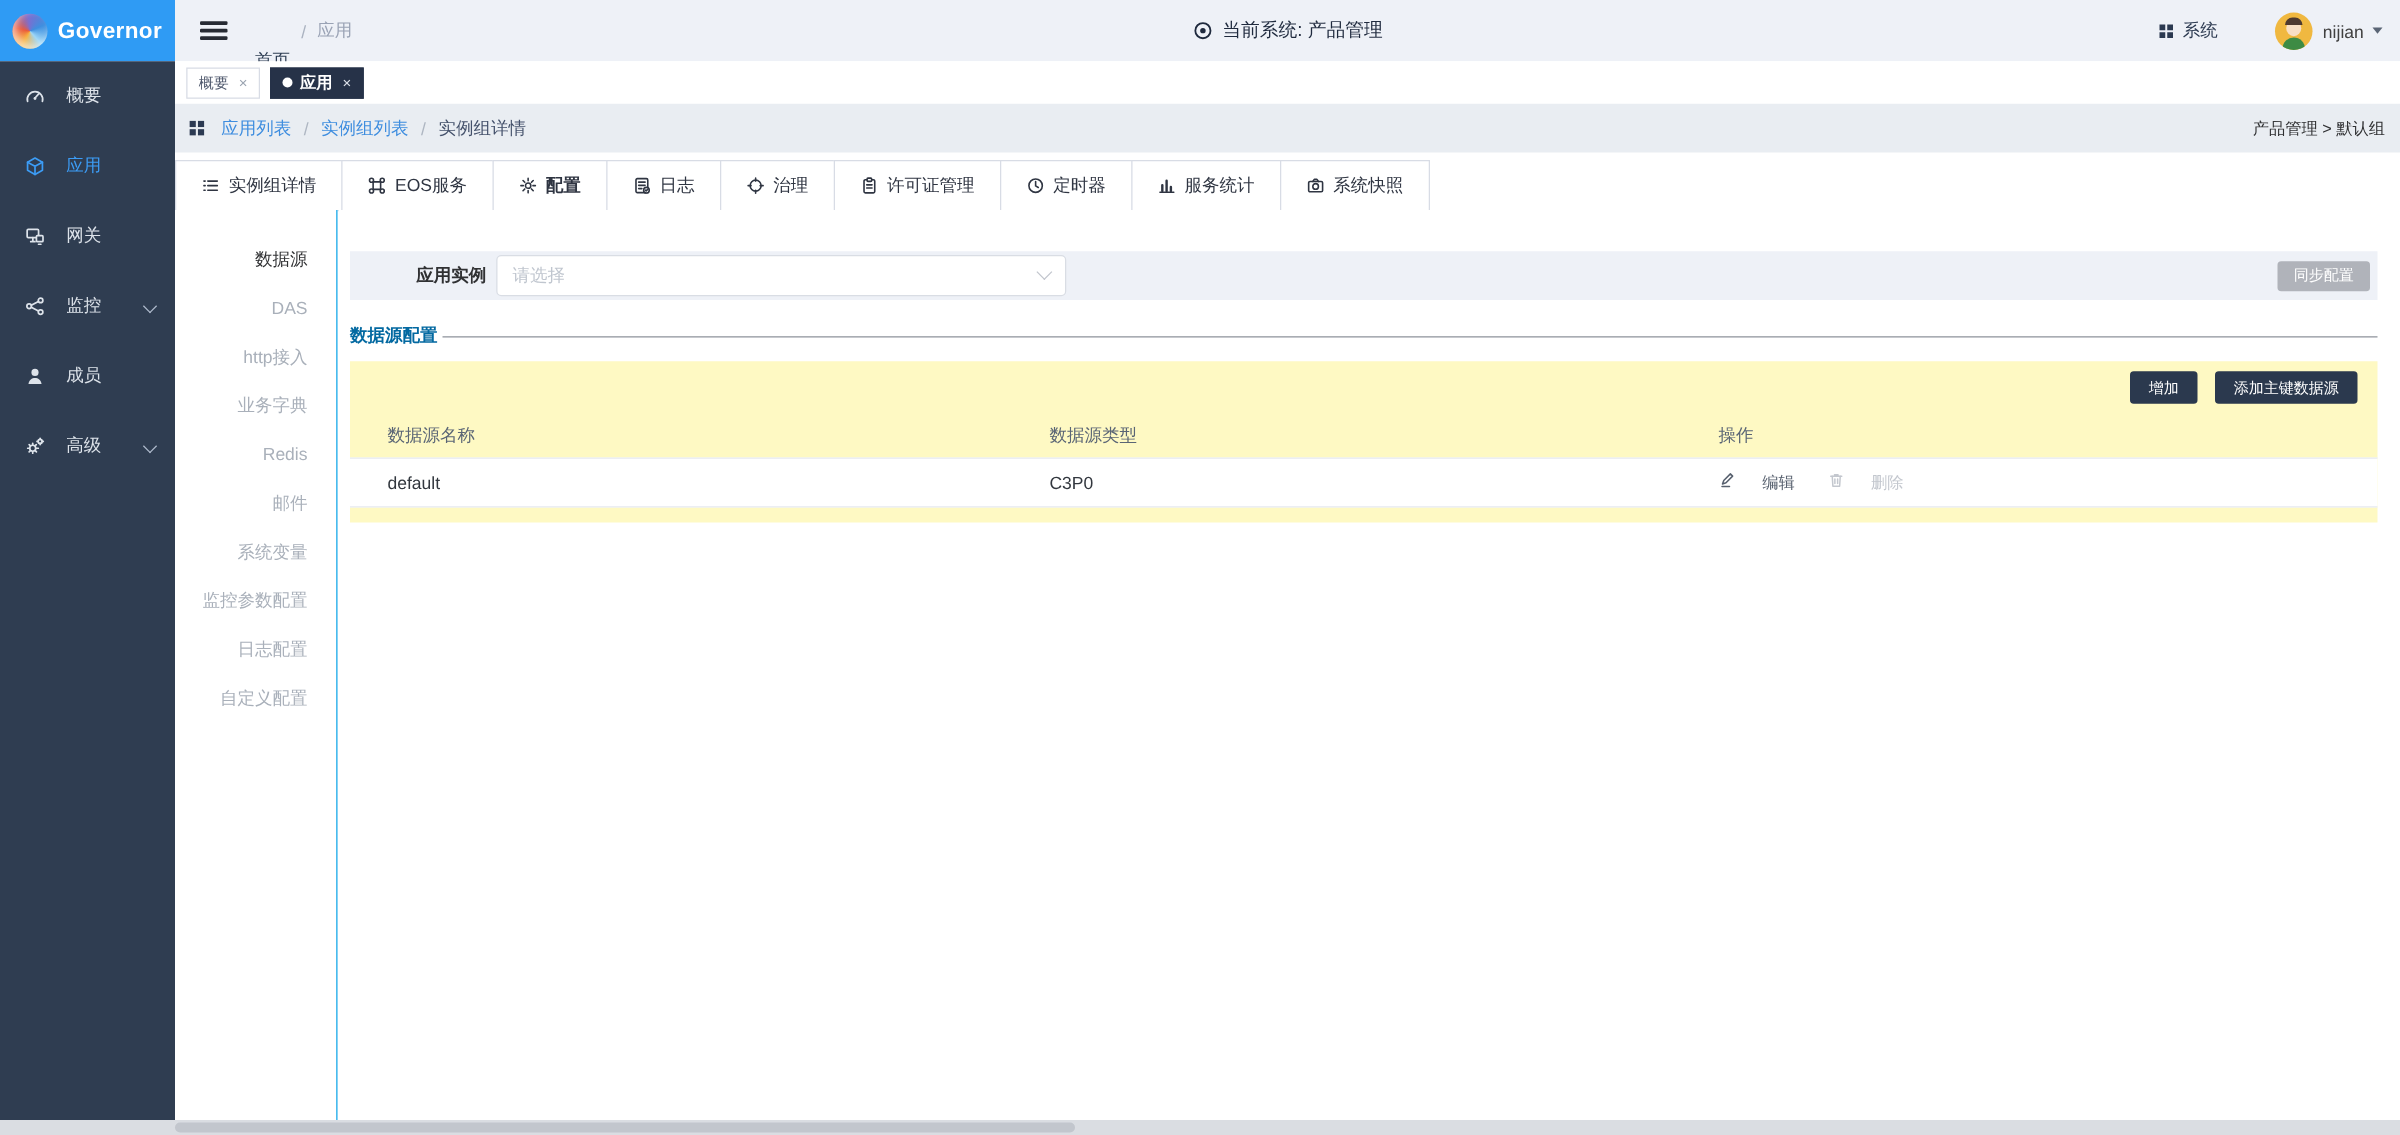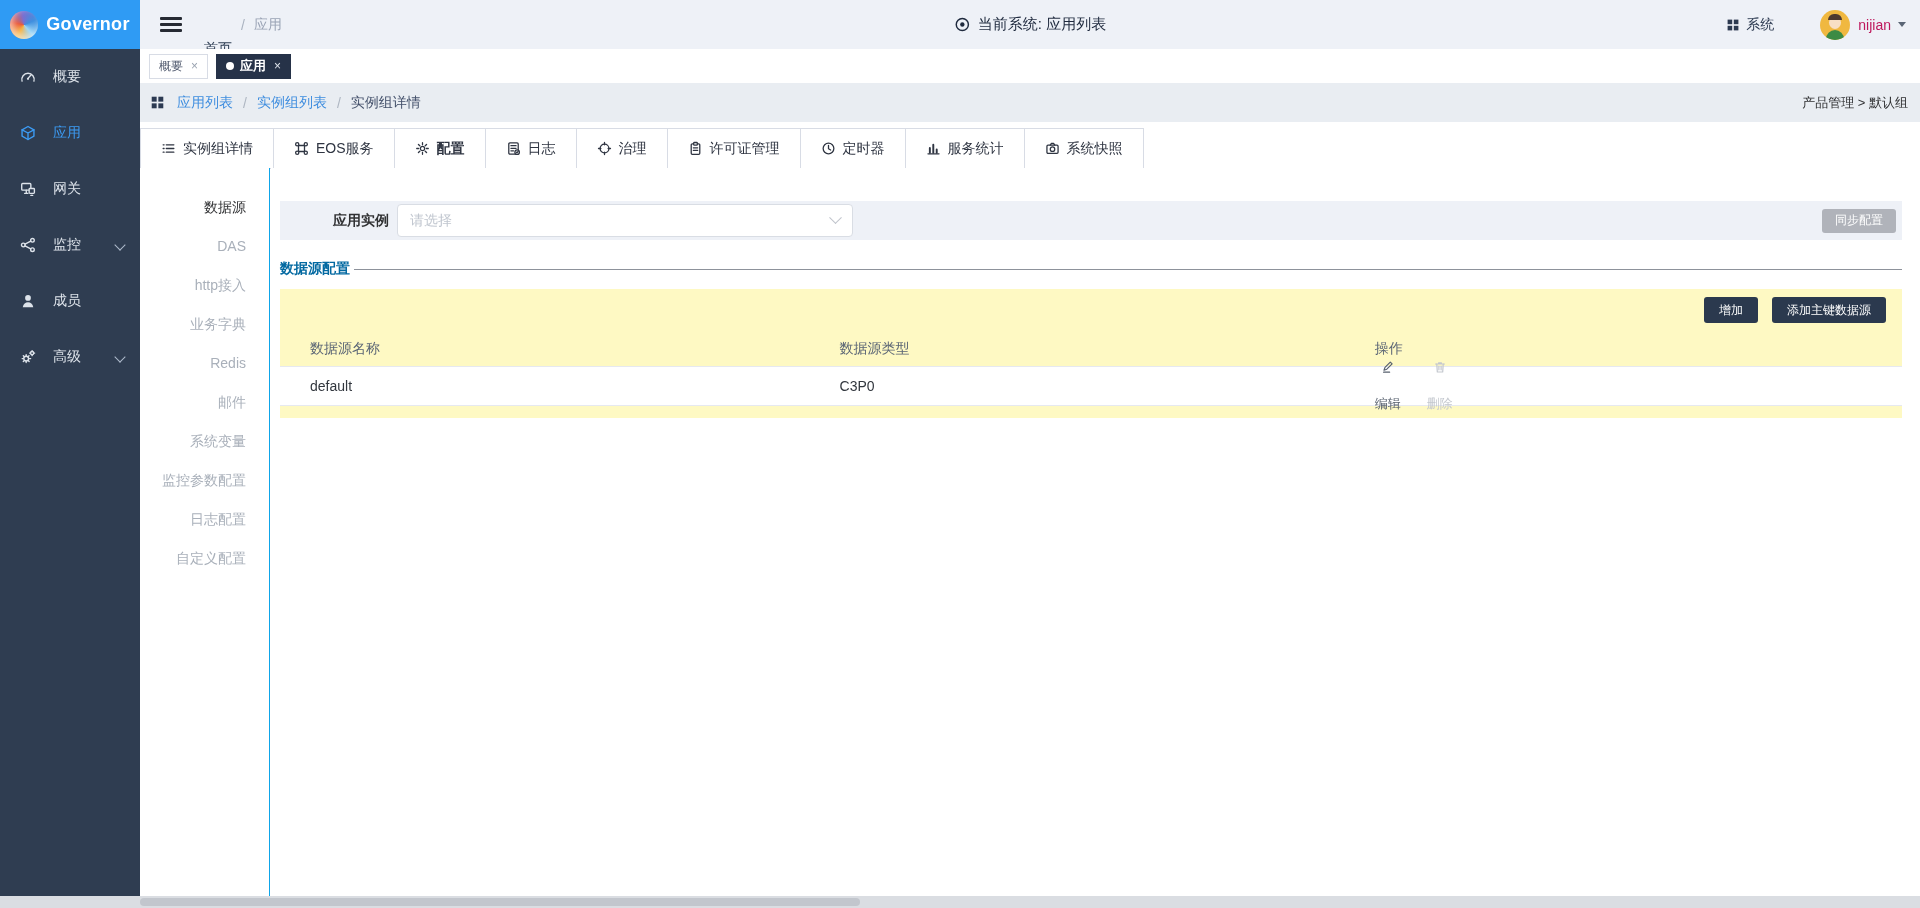--- a/index.html
+++ b/index.html
@@ -25,21 +25,21 @@
   .tb-center{position:absolute;left:50%;transform:translateX(-50%);display:flex;align-items:center;gap:7px;
         color:#1f2a3e;font-size:15px;}
   .tb-center .eye{width:17px;height:17px;color:#1f2a3e;}
   .tb-right{margin-left:auto;display:flex;align-items:center;}
   .sys{display:flex;align-items:center;gap:6px;color:#2b3950;font-size:14px;cursor:pointer;text-align:right;}
   .sys .gicon{width:14px;height:14px;color:#2b3950;}
   .avatar{width:30px;height:30px;border-radius:50%;background:#f0b840;position:relative;overflow:hidden;margin-left:46px;cursor:pointer;}
   .avatar .hd{position:absolute;left:9px;top:6px;width:12px;height:13px;border-radius:50%;background:#f8dfc4;}
   .avatar .hr{position:absolute;left:8px;top:4px;width:14px;height:6px;border-radius:7px 7px 0 0;background:#4e3a2f;}
   .avatar .bd{position:absolute;left:6px;top:20px;width:18px;height:12px;border-radius:9px 9px 0 0;background:#3d8b44;}
-  .uname{margin-left:8px;color:#be185d;cursor:pointer;}
+  .uname{margin-left:8px;color:#404040;cursor:pointer;}
   .caret{width:0;height:0;border-left:4px solid transparent;border-right:4px solid transparent;
         border-top:5px solid #5a6575;margin-left:7px;cursor:pointer;}
 
   
   .tagstrip{position:absolute;left:140px;top:49px;right:0;height:34px;background:#fff;
         display:flex;align-items:center;padding-left:9px;gap:8px;box-sizing:border-box;}
   .tag{height:25px;padding:0 9px;border:1px solid #d8dce5;background:#fff;color:#515a6e;font-size:12px;
         display:flex;align-items:center;gap:6px;cursor:pointer;box-sizing:border-box;}
   .tag .dot{width:8px;height:8px;border-radius:50%;background:currentColor;}
   .tag .x{color:#9aa3b0;font-size:12px;margin-left:2px;}
@@ -99,21 +99,21 @@
   .table-card{margin-top:11px;background:#fef9c3;padding-bottom:12px;}
   .card-actions{display:flex;justify-content:flex-end;gap:14px;padding:8px 16px 0 0;}
   .btn-dark{height:26px;padding:0 15px;background:#2b394e;color:#fff;font-size:12px;border:none;border-radius:3px;cursor:pointer;}
   .thead{display:flex;align-items:center;height:34px;margin-top:9px;font-size:14px;color:#5a6575;}
   .col1{flex:0 0 34.5%;padding-left:30px;box-sizing:border-box;}
   .col2{flex:0 0 33%;}
   .col3{flex:1;}
   .trow{display:flex;align-items:center;height:38px;background:#fff;border-top:1px solid #e6e9f0;
         border-bottom:1px solid #e6e9f0;font-size:14px;color:#32373e;}
   .ops{display:flex;align-items:center;gap:26px;}
-  .op{display:flex;align-items:center;gap:21px;font-size:13px;color:#57606e;cursor:pointer;flex-direction:column;}
+  .op{display:flex;gap:21px;font-size:13px;color:#57606e;cursor:pointer;}
   .op .oicon{width:14px;height:14px;}
   .op.disabled{color:#c3c7ce;cursor:default;}
 
   
   .hscroll{position:absolute;left:0;right:0;bottom:0;height:12px;background:#dadde2;}
   .hthumb{position:absolute;left:140px;top:2px;width:720px;height:8px;border-radius:4px;background:#c2c6cd;cursor:pointer;}
 </style>
 </head>
 <body>
 
@@ -135,21 +135,21 @@
       <span class="tb-sep">/</span>
       <span class="tb-cur">应用</span>
     </span>
     <span class="tb-center">
       <span class="eye">
           <svg viewBox="0 0 14 14" fill="none" stroke="currentColor" stroke-width="1.2" stroke-linecap="round" stroke-linejoin="round" width="100%" height="100%">
             <circle cx="7" cy="7" r="5"></circle>
             <circle cx="7" cy="7" r="1.8" fill="currentColor" stroke="none"></circle>
           </svg>
         </span>
-      <span>当前系统: 应用列表</span>
+      <span>当前系统: 产品管理</span>
     </span>
     <span class="tb-right">
       <span class="sys">
         <span class="gicon">
             <svg viewBox="0 0 14 14" fill="currentColor" width="100%" height="100%">
               <rect x="1.6" y="1.6" width="4.6" height="4.6"></rect>
               <rect x="7.8" y="1.6" width="4.6" height="4.6"></rect>
               <rect x="1.6" y="7.8" width="4.6" height="4.6"></rect>
               <rect x="7.8" y="7.8" width="4.6" height="4.6"></rect>
             </svg>

